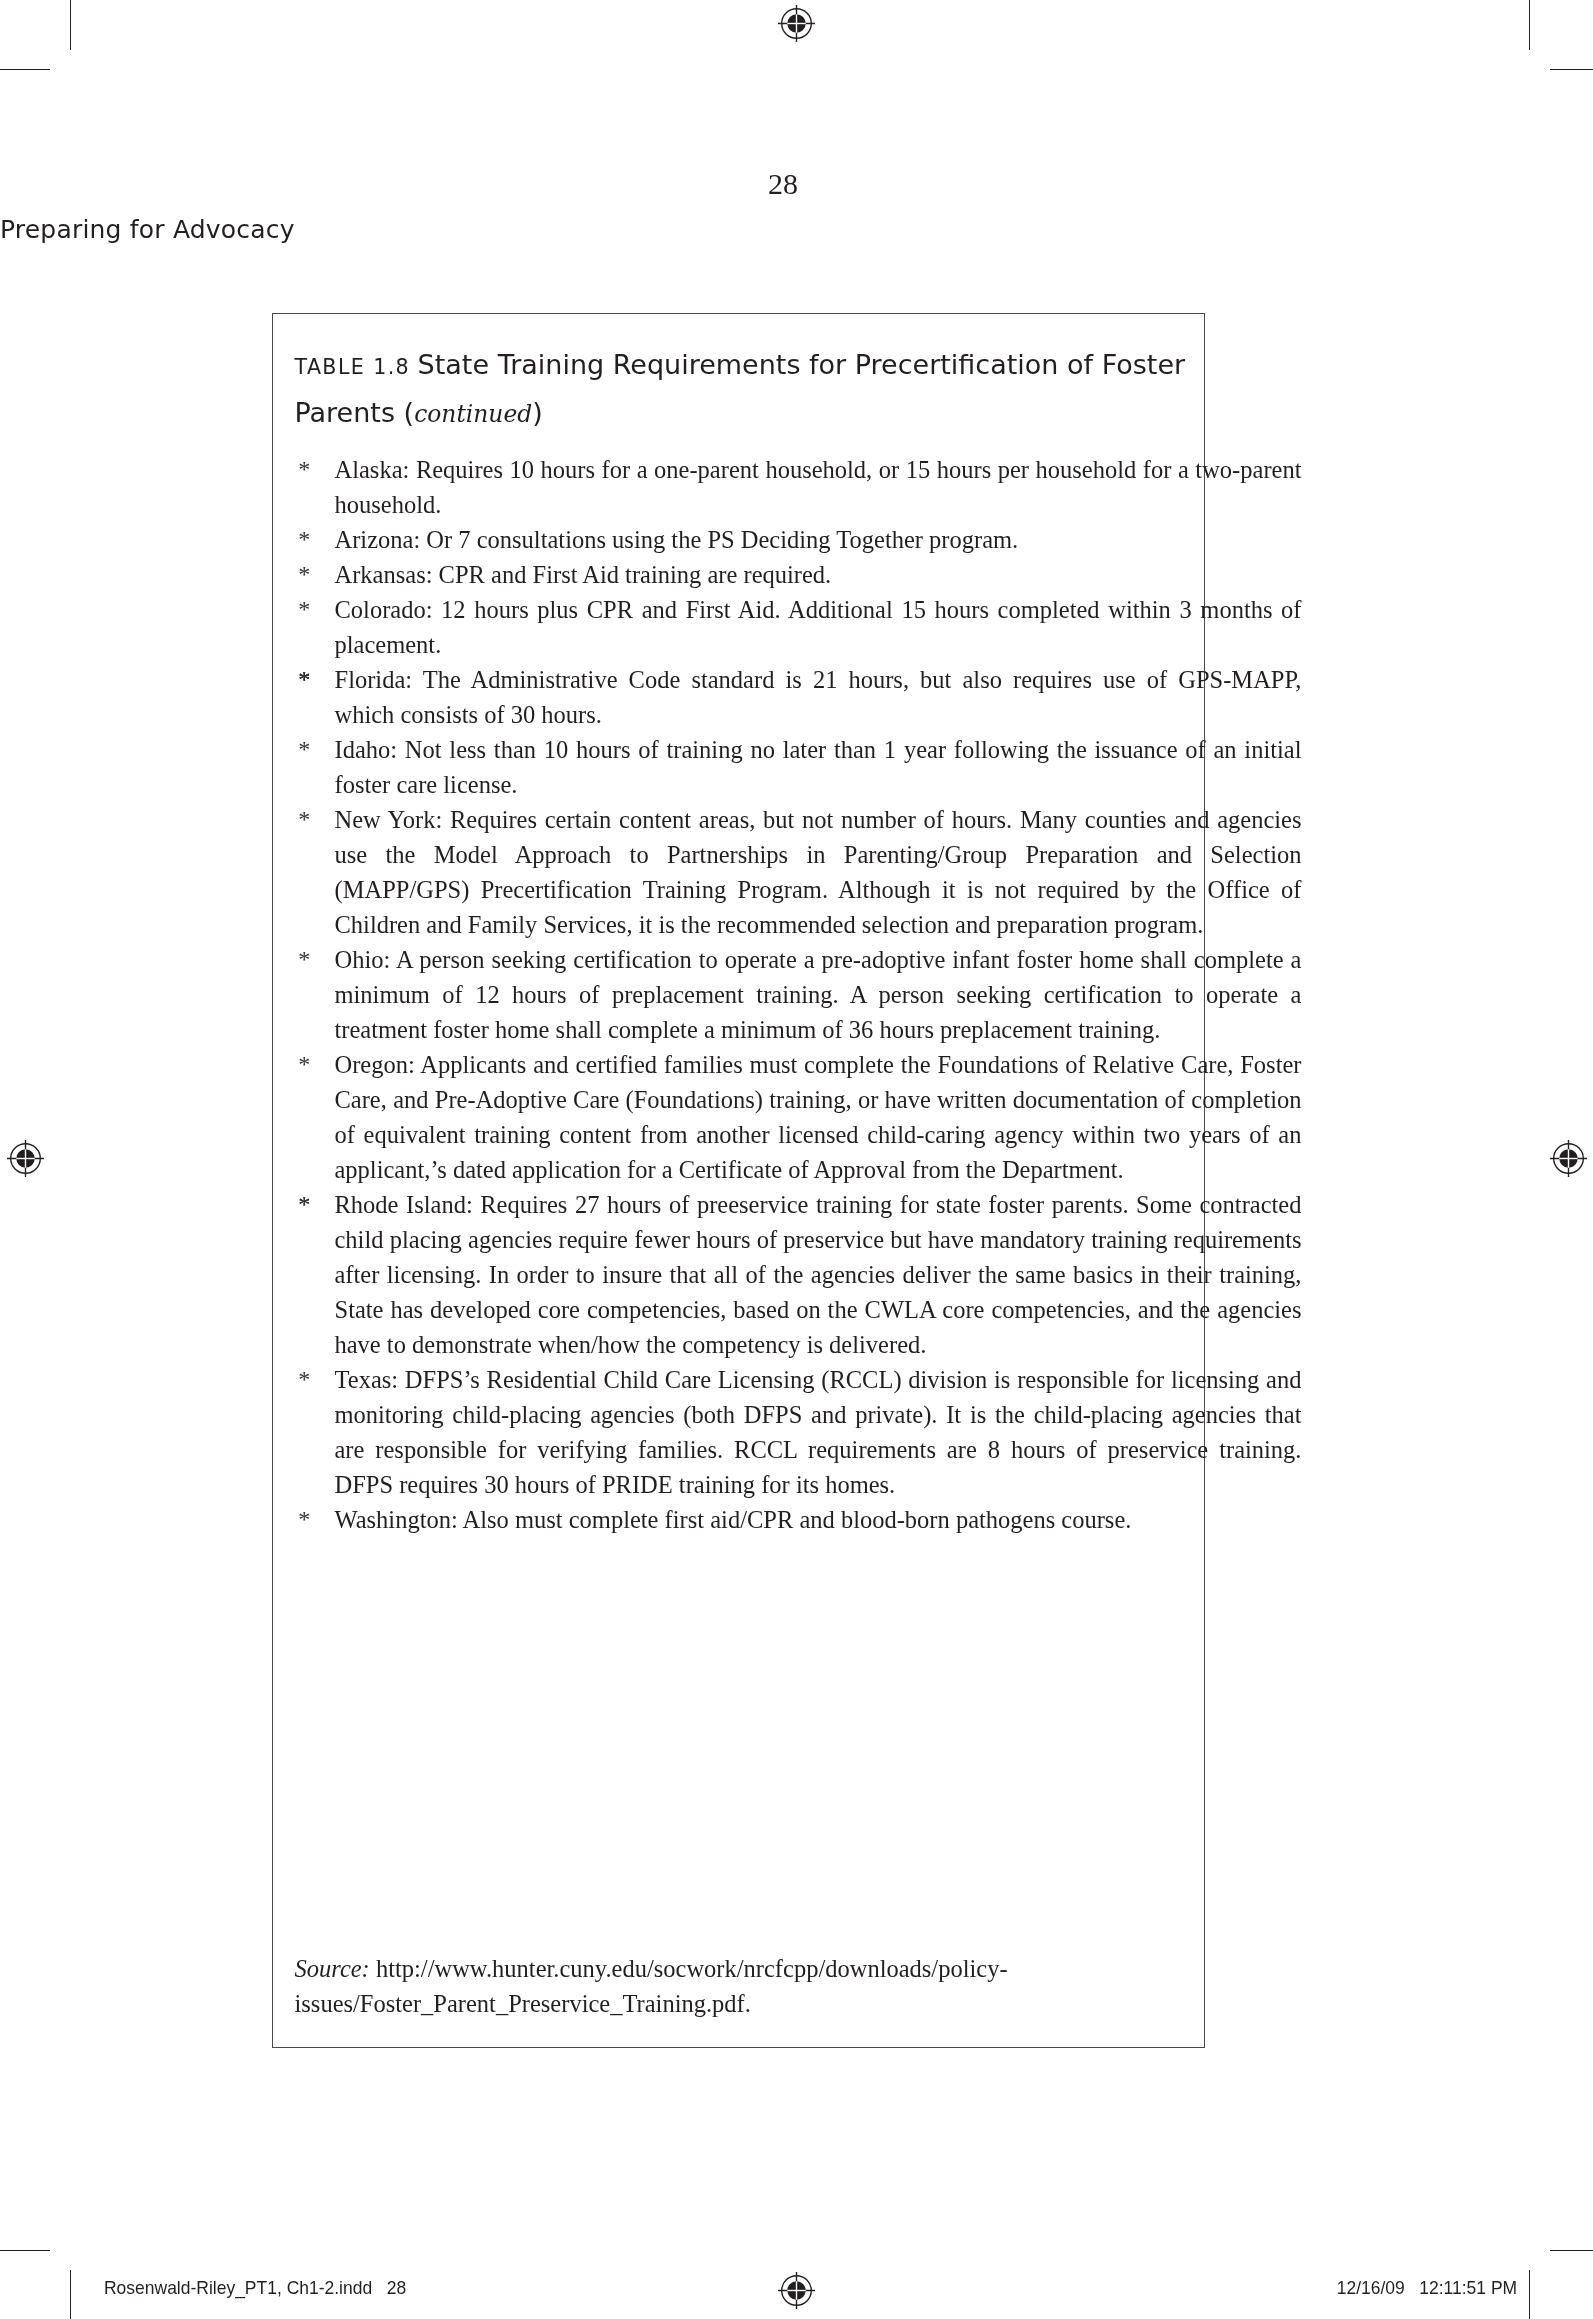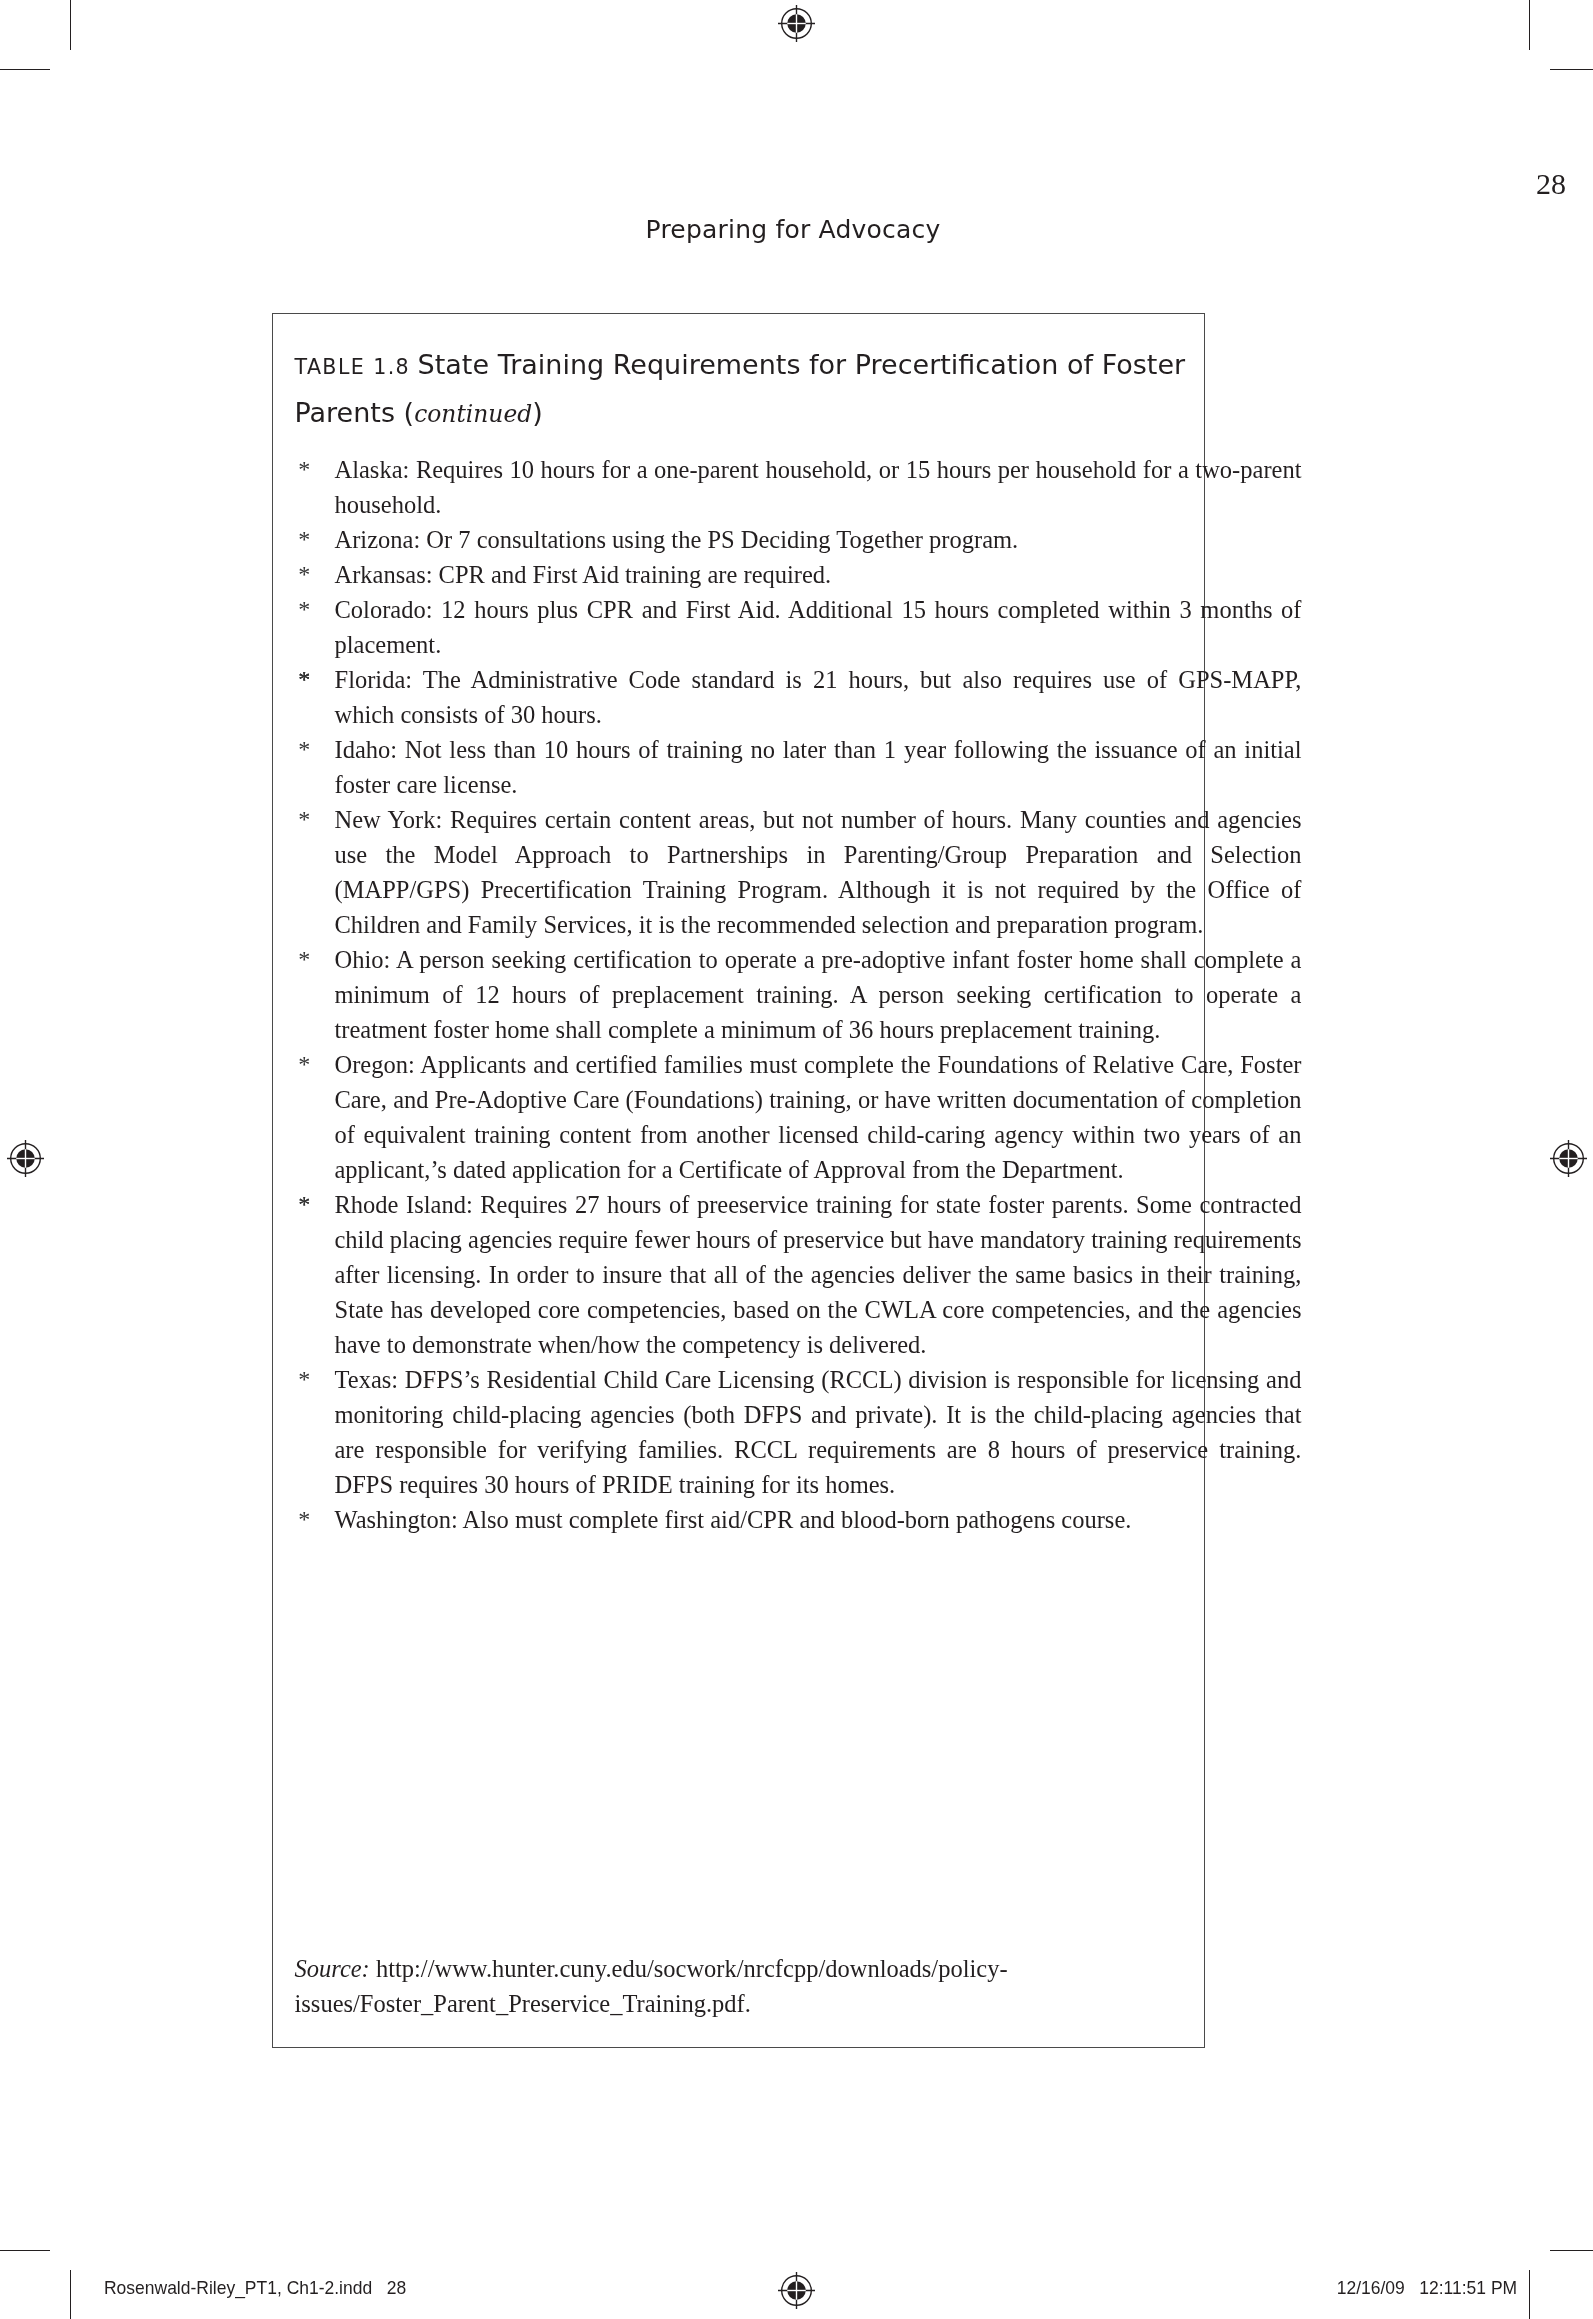--- a/index.html
+++ b/index.html
@@ -5,23 +5,23 @@
   html, body { margin: 0; padding: 0; background: #ffffff; }
   body { width: 1594px; height: 2320px; position: relative; overflow: hidden; color: #231f20; }
 
   .crop { position: absolute; background: #231f20; }
   .crop.v { width: 0.9px; }
   .crop.h { height: 0.9px; }
 
   .reg { position: absolute; width: 37px; height: 37px; }
   .reg svg { width: 37px; height: 37px; display: block; }
 
-  .folio { position: absolute; left: 0; width: 1566px; text-align: right;
+  .folio { position: absolute; left: 0; width: 1566px; text-align: center;
            font-family: "Liberation Serif", serif; font-size: 30px; top: 165px; line-height: 37px; }
-  .running-head { position: absolute; left: 0; width: 1586px; text-align: center;
+  .running-head { position: absolute; left: 0; width: 1586px; text-align: left;
            font-family: "DejaVu Sans", sans-serif; font-size: 25px; top: 214px; line-height: 32px; letter-spacing: 0.2px; }
 
   .table-box { position: absolute; left: 272px; top: 313px; width: 933px; height: 1735px;
                border: 1.9px solid #4a4a4a; box-sizing: border-box; }
 
   .title { position: absolute; left: 21.5px; top: 28px; width: 993px;
            font-family: "DejaVu Sans", sans-serif; font-size: 27px; line-height: 46px; font-weight: normal; }
   .title .label { font-size: 20.6px; letter-spacing: 1.4px; margin-right: 7.5px; }
   .title .cont { font-family: "DejaVu Serif", serif; font-style: italic; font-size: 23.4px; }
 

